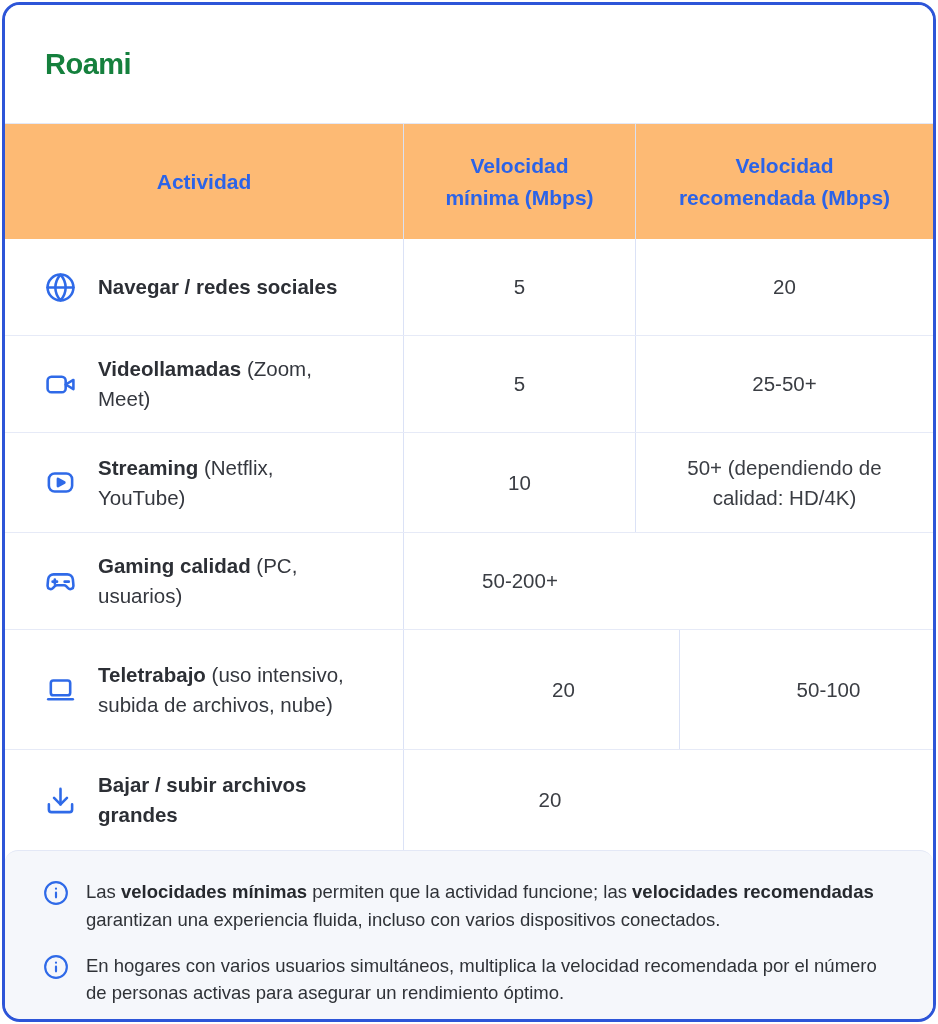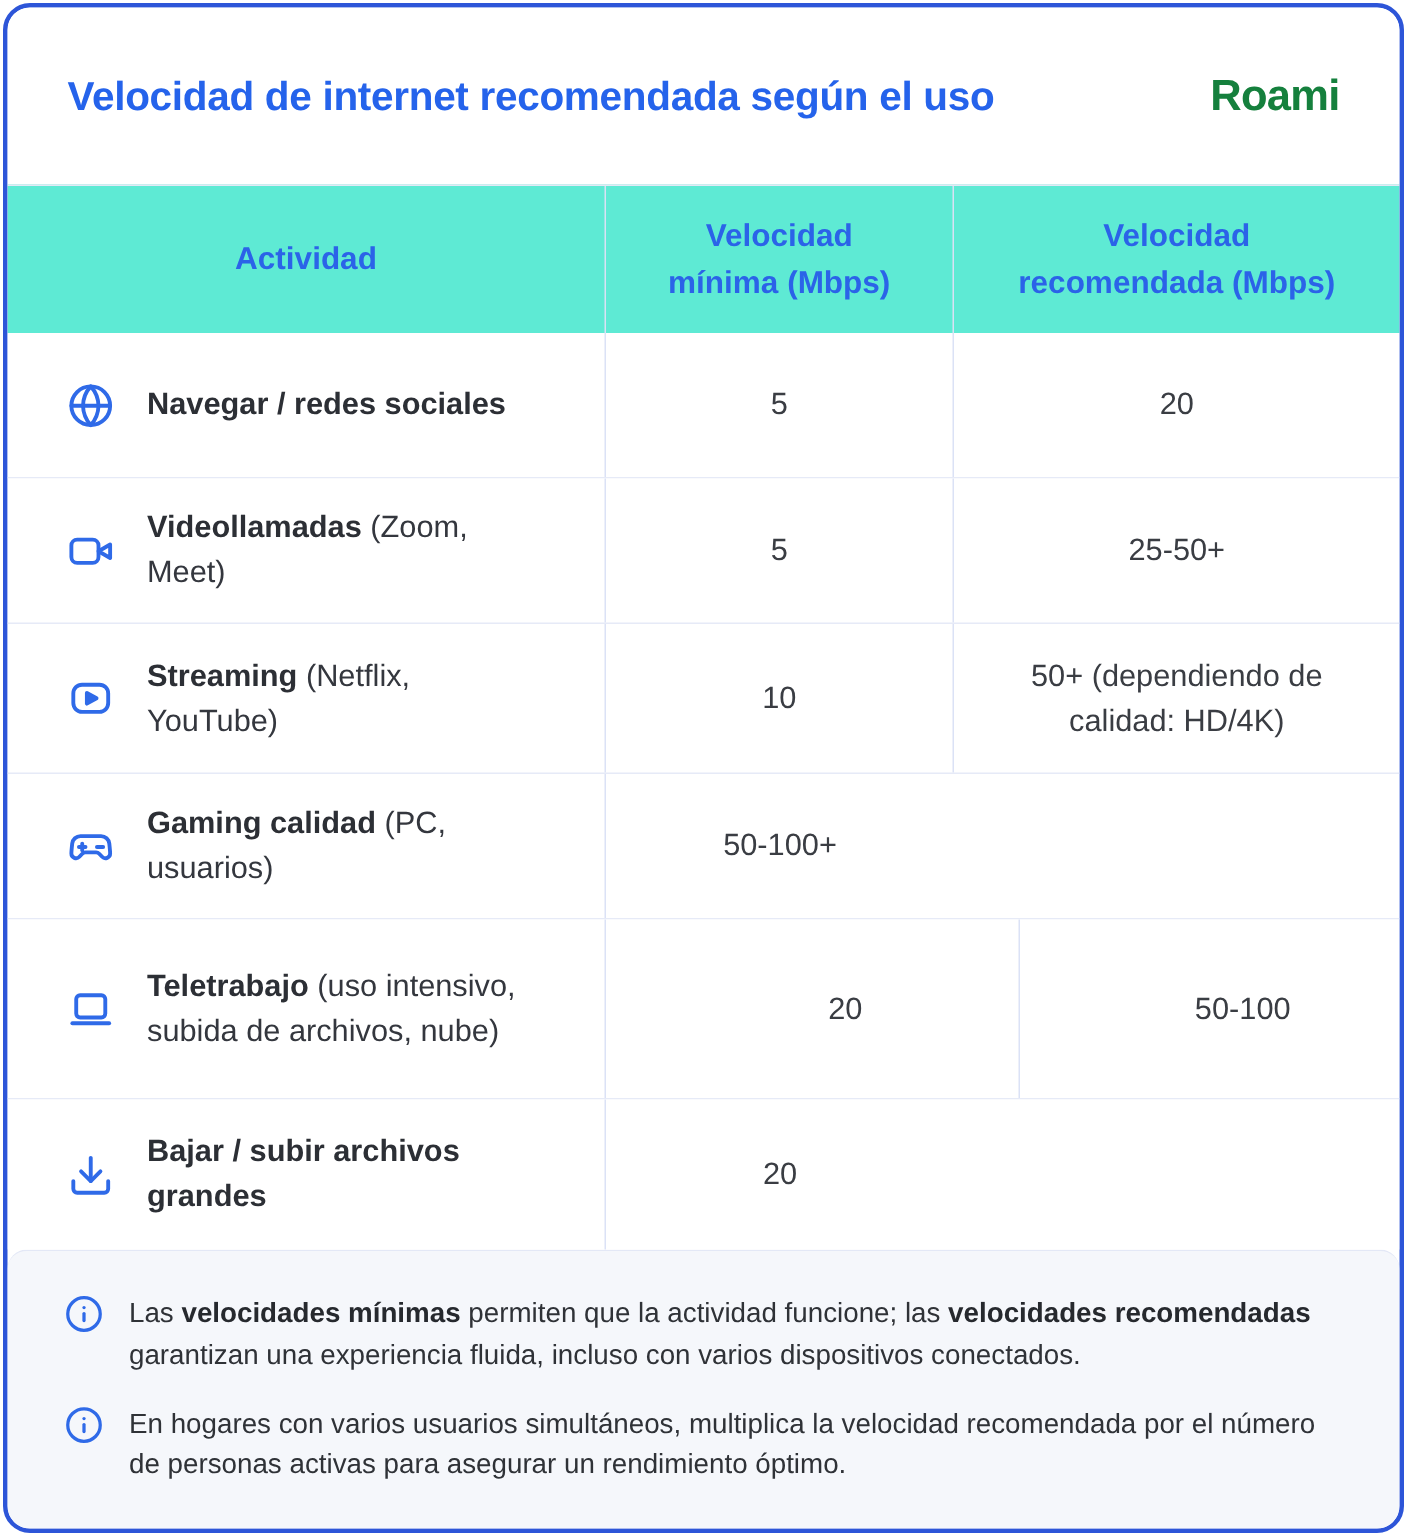--- a/index.html
+++ b/index.html
@@ -18,33 +18,33 @@
     height:118px;flex:0 0 auto;display:flex;align-items:center;
     justify-content:space-between;padding:0 40px;background:#ffffff;
   }
   .title{font-size:27px;font-weight:700;color:#2563eb;letter-spacing:-0.2px;}
   .brand{font-size:29px;font-weight:800;color:#15803d;letter-spacing:-0.5px;}
   
   .thead,.trow{
     display:grid;grid-template-columns:399px 232px 1fr;box-sizing:border-box;
   }
   .thead{
-    background:#5eead4;border-top:1px solid #e3e8f6;height:99px;flex:0 0 auto;
+    background:#fdba74;border-top:1px solid #e3e8f6;height:116px;flex:0 0 auto;
   }
   .th{
     display:flex;align-items:center;justify-content:center;text-align:center;
     font-size:21px;font-weight:700;color:#2b63e8;line-height:1.5;
     padding:0 30px;border-right:1px solid #d9e1f4;box-sizing:border-box;
   }
   .th:last-child{border-right:none;}
   .trow{background:#ffffff;border-bottom:1px solid #e6eaf7;min-height:97px;}
   .trow:nth-child(3){min-height:100px;}
   .trow:nth-child(5){min-height:120px;gap:44px;}
   .trow:nth-child(6){min-height:100px;}
-  .trow:last-child{border-bottom:none;}
+  .trow:last-child{border-bottom:none;gap:30px;}
   .cell{
     display:flex;align-items:center;box-sizing:border-box;
     border-right:1px solid #dbe2f6;padding:12px 20px;
   }
   .cell:last-child{border-right:none;}
   .cell.activity{justify-content:flex-start;padding-left:40px;padding-right:40px;gap:22px;}
   .cell.val{justify-content:center;text-align:center;font-size:20.5px;color:#3a3d43;line-height:1.45;padding:12px 22px;}
   .act-text{font-size:20.5px;color:#34373e;line-height:1.45;}
   .act-text b{font-weight:700;color:#2c2f35;}
   .icon{flex:0 0 auto;display:inline-flex;align-items:center;justify-content:center;}
@@ -60,21 +60,20 @@
     margin:0;font-size:18.5px;line-height:1.5;color:#2f3237;max-width:812px;
   }
   .note-text b{font-weight:700;color:#26292e;}
 </style>
 </head>
 <body>
 
 <div class="card">
 
   <div class="card-header">
-    <div class="title">Velocidad de internet recomendada según el uso</div>
     <div class="brand">Roami</div>
   </div>
 
   <div class="thead">
     <div class="th">Actividad</div>
     <div class="th">Velocidad mínima (Mbps)</div>
     <div class="th">Velocidad recomendada (Mbps)</div>
   </div>
 
   <div id="rows">
@@ -126,21 +125,21 @@
       <span class="icon">
             <svg viewBox="0 0 24 24" fill="none" stroke="#2f6ae8" stroke-width="2" stroke-linecap="round" stroke-linejoin="round">
               <path d="M6.7 6.5h10.6a4.3 4.3 0 0 1 4.27 3.85c.2 1.86.43 4.1.43 5.15a2.4 2.4 0 0 1-4.13 1.67l-1.5-1.57a2.2 2.2 0 0 0-1.59-.68H9.22a2.2 2.2 0 0 0-1.59.68l-1.5 1.57A2.4 2.4 0 0 1 2 15.5c0-1.05.23-3.29.43-5.15A4.3 4.3 0 0 1 6.7 6.5Z"></path>
               <path d="M7.6 10.4v3.4"></path>
               <path d="M5.9 12.1h3.4"></path>
               <path d="M15.2 12.1h3.2"></path>
             </svg>
           </span>
       <span class="act-text"><b>Gaming calidad</b><span> (PC, usuarios)</span></span>
     </div>
-    <div class="cell val">50-100+</div>
+    <div class="cell val">50-200+</div>
   </div>
 
   <div class="trow">
     <div class="cell activity">
       <span class="icon">
             <svg viewBox="0 0 24 24" fill="none" stroke="#2f6ae8" stroke-width="2" stroke-linecap="round" stroke-linejoin="round">
               <rect x="4.5" y="5" width="15" height="11.5" rx="2"></rect>
               <path d="M2.5 19.5h19"></path>
             </svg>
           </span>

